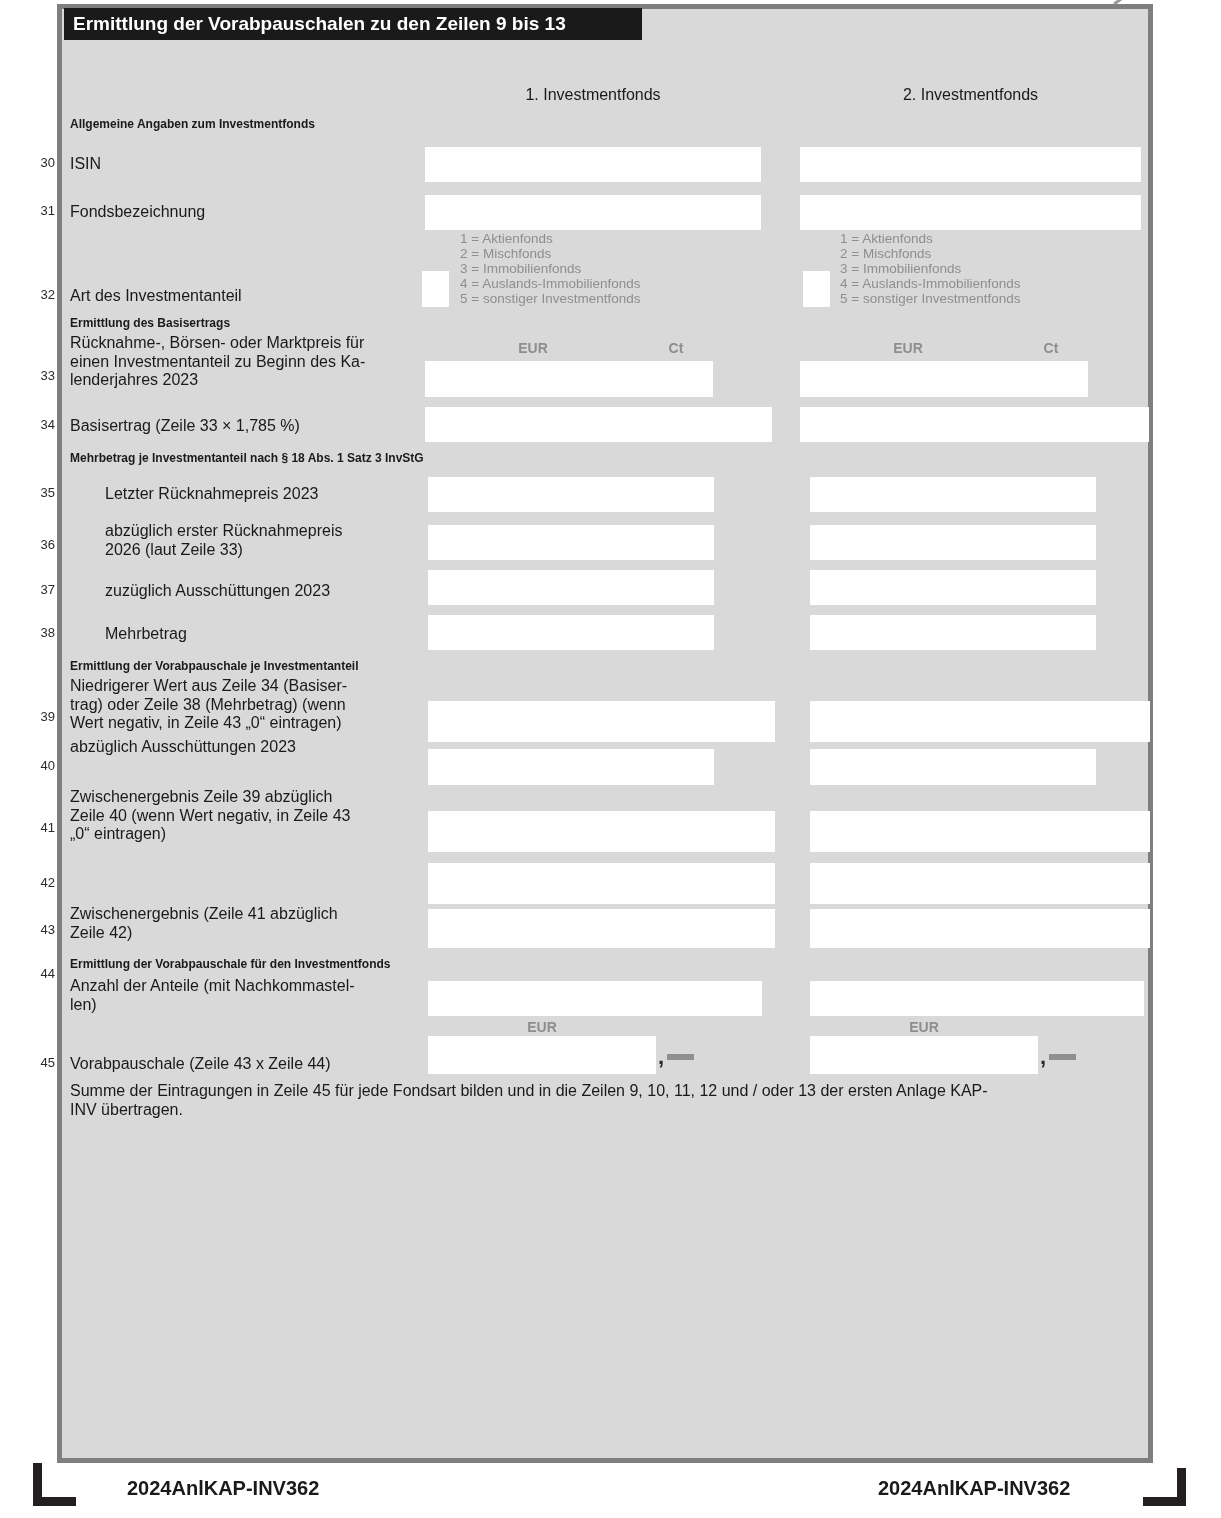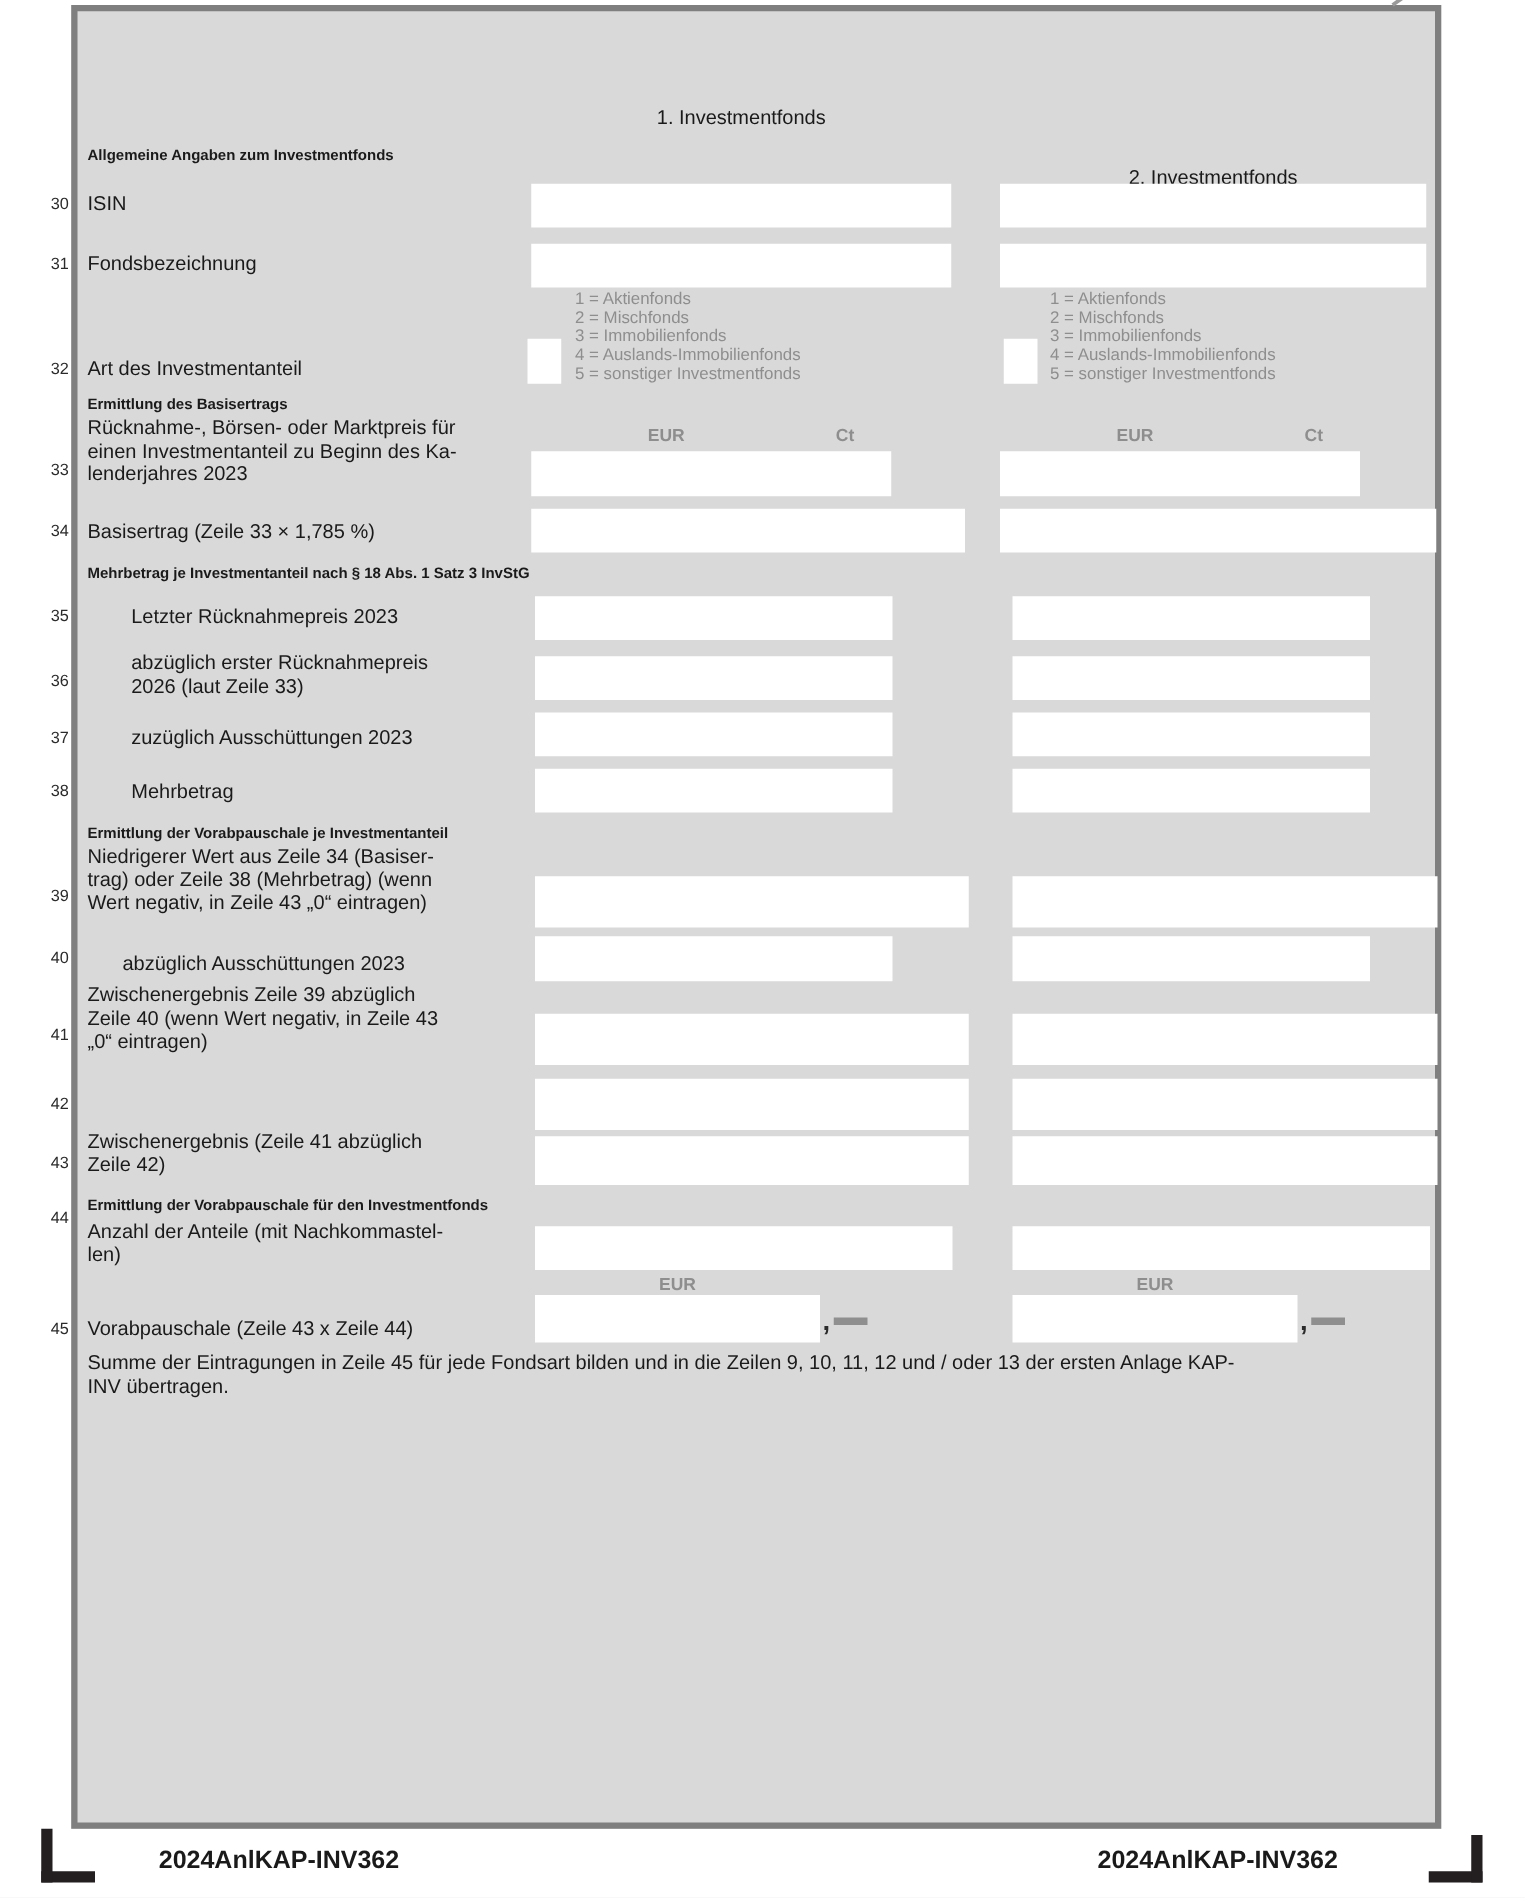--- a/index.html
+++ b/index.html
@@ -30,22 +30,23 @@
   .sliver{left:1113px;top:-1px;width:12px;height:3px;background:#9a9a9a;transform:rotate(-35deg);}
 </style>
 </head>
 <body>
 
 <div class="page">
 
   <div class="abs form-bg"></div>
   <div class="abs sliver"></div>
 
+  <div class="abs titlebar">Ermittlung der Vorabpauschalen zu den Zeilen 9 bis 13</div>
   <div class="abs colhead" style="left:425px;top:86px;width:336px;">1. Investmentfonds</div>
-  <div class="abs colhead" style="left:800px;top:86px;width:341px;margin-top:48px;">2. Investmentfonds</div>
+  <div class="abs colhead" style="left:800px;top:86px;width:341px;">2. Investmentfonds</div>
 
   <div class="abs sec" style="left:70px;top:117px;">Allgemeine Angaben zum Investmentfonds</div>
 
   <div class="abs num" style="top:155px;">30</div>
   <div class="abs lbl" style="left:70px;top:155px;">ISIN</div>
   <input class="field" style="left: 425px; top: 147px; width: 336px; height: 35px;" value="">
   <input class="field" style="left: 800px; top: 147px; width: 341px; height: 35px;" value="">
 
   <div class="abs num" style="top:203px;">31</div>
   <div class="abs lbl" style="left:70px;top:203px;">Fondsbezeichnung</div>
@@ -111,21 +112,21 @@
   <div class="abs sec" style="left:70px;top:659px;">Ermittlung der Vorabpauschale je Investmentanteil</div>
 
   <div class="abs num" style="top:709px;">39</div>
   <div class="abs lbl" style="left:70px;top:677px;width:355px;">Niedrigerer Wert aus Zeile 34 (Basiser-
 trag) oder Zeile 38 (Mehrbetrag) (wenn
 Wert negativ, in Zeile 43 „0“ eintragen)</div>
   <input class="field" style="left: 428px; top: 701px; width: 347px; height: 41px;" value="">
   <input class="field" style="left: 810px; top: 701px; width: 340px; height: 41px;" value="">
 
   <div class="abs num" style="top:758px;">40</div>
-  <div class="abs lbl" style="left:70px;top:763px;margin-left:28px;">abzüglich Ausschüttungen 2023</div>
+  <div class="abs lbl" style="left:70px;top:738px;">abzüglich Ausschüttungen 2023</div>
   <input class="field" style="left: 428px; top: 749px; width: 286px; height: 36px;" value="">
   <input class="field" style="left: 810px; top: 749px; width: 286px; height: 36px;" value="">
 
   <div class="abs num" style="top:820px;">41</div>
   <div class="abs lbl" style="left:70px;top:788px;width:355px;">Zwischenergebnis Zeile 39 abzüglich
 Zeile 40 (wenn Wert negativ, in Zeile 43
 „0“ eintragen)</div>
   <input class="field" style="left: 428px; top: 811px; width: 347px; height: 41px;" value="">
   <input class="field" style="left: 810px; top: 811px; width: 340px; height: 41px;" value="">
 

